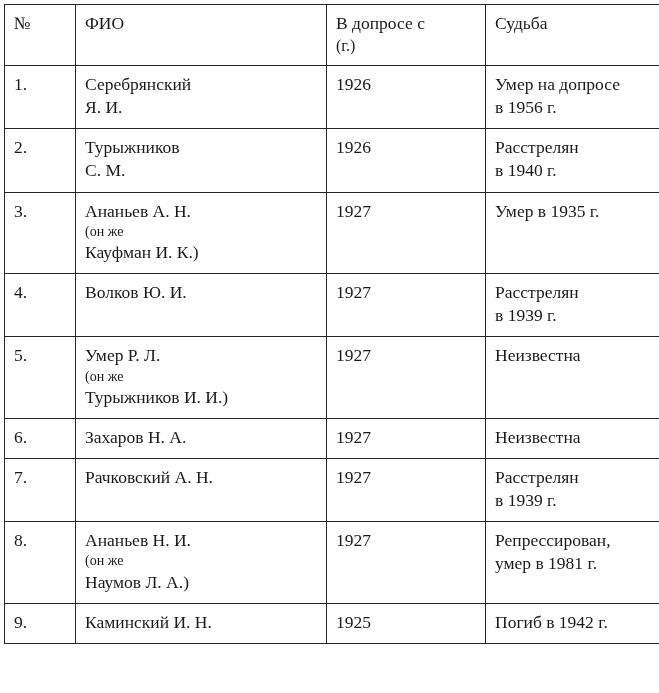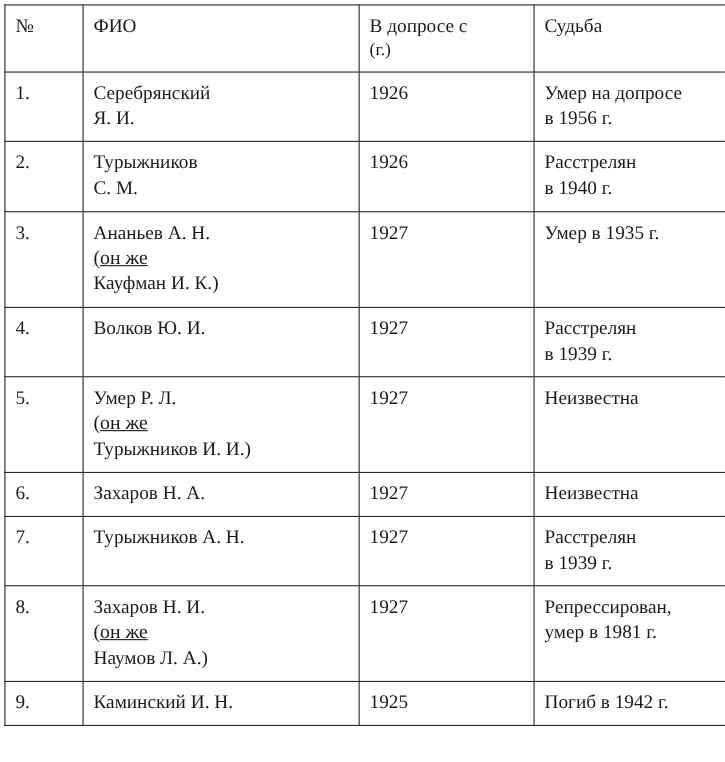--- a/index.html
+++ b/index.html
@@ -50,22 +50,21 @@
   th.col-fate, td.col-fate { width: 215px; }
   th.col-since .hdr-sub {
     display: block;
     font-size: 16px;
   }
   .cell-line {
     display: block;
     white-space: pre;
   }
   .cell-line.sub {
-    font-size: 18px;
-    text-decoration: underline;
+    font-size: 14px;
   }
   td.col-since, td.col-fate {
     padding-left: 11px;
   }
 </style>
 </head>
 <body>
 
 <div class="page">
   <table class="data-table">
@@ -146,32 +145,32 @@
             <span class="cell-line">Захаров Н. А.</span>
           </td>
           <td class="col-since">1927</td>
           <td class="col-fate">
             <span class="cell-line">Неизвестна</span>
           </td>
         </tr>
         <tr>
           <td class="col-num">7.</td>
           <td class="col-name">
-            <span class="cell-line">Турыжников А. Н.</span>
+            <span class="cell-line">Рачковский А. Н.</span>
           </td>
           <td class="col-since">1927</td>
           <td class="col-fate">
             <span class="cell-line">Расстрелян</span>
             <span class="cell-line">в 1939 г.</span>
           </td>
         </tr>
         <tr>
           <td class="col-num">8.</td>
           <td class="col-name">
-            <span class="cell-line">Захаров Н. И.</span>
+            <span class="cell-line">Ананьев Н. И.</span>
             <span class="cell-line sub">(он же</span>
             <span class="cell-line">Наумов Л. А.)</span>
           </td>
           <td class="col-since">1927</td>
           <td class="col-fate">
             <span class="cell-line">Репрессирован,</span>
             <span class="cell-line">умер в 1981 г.</span>
           </td>
         </tr>
         <tr>

